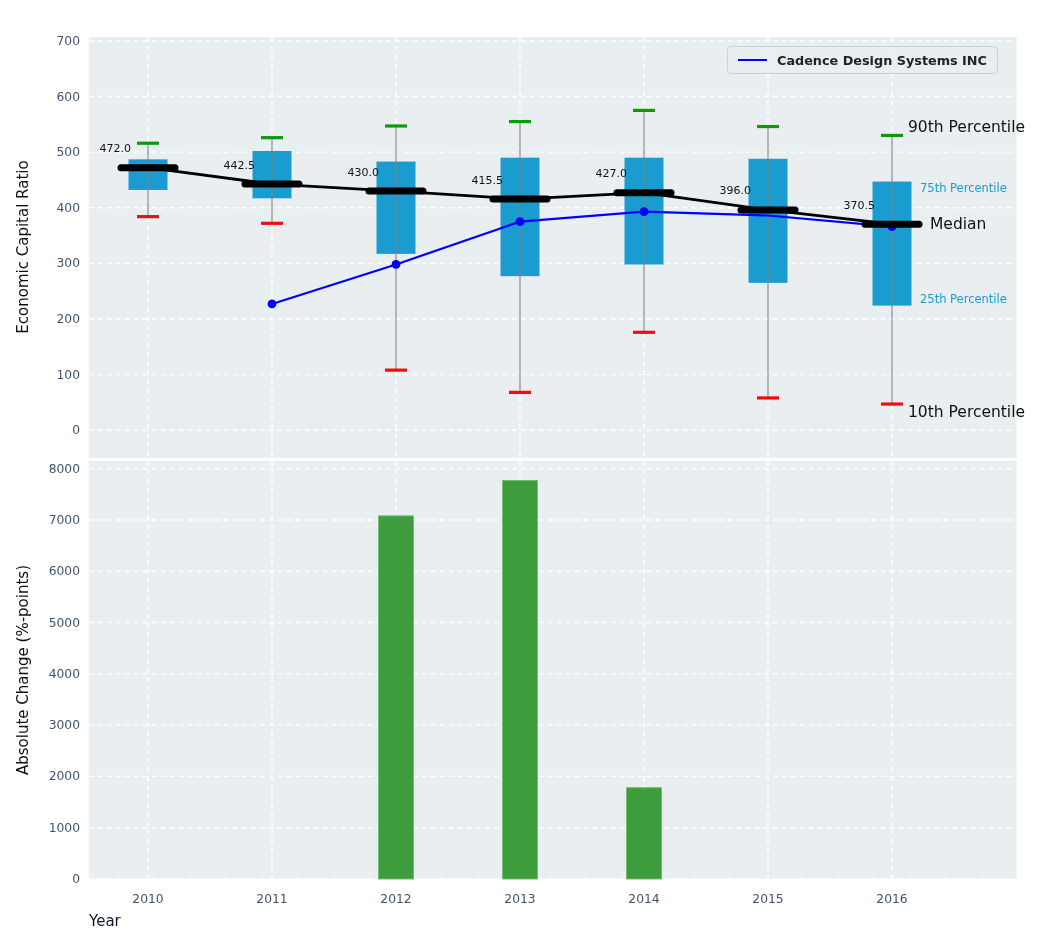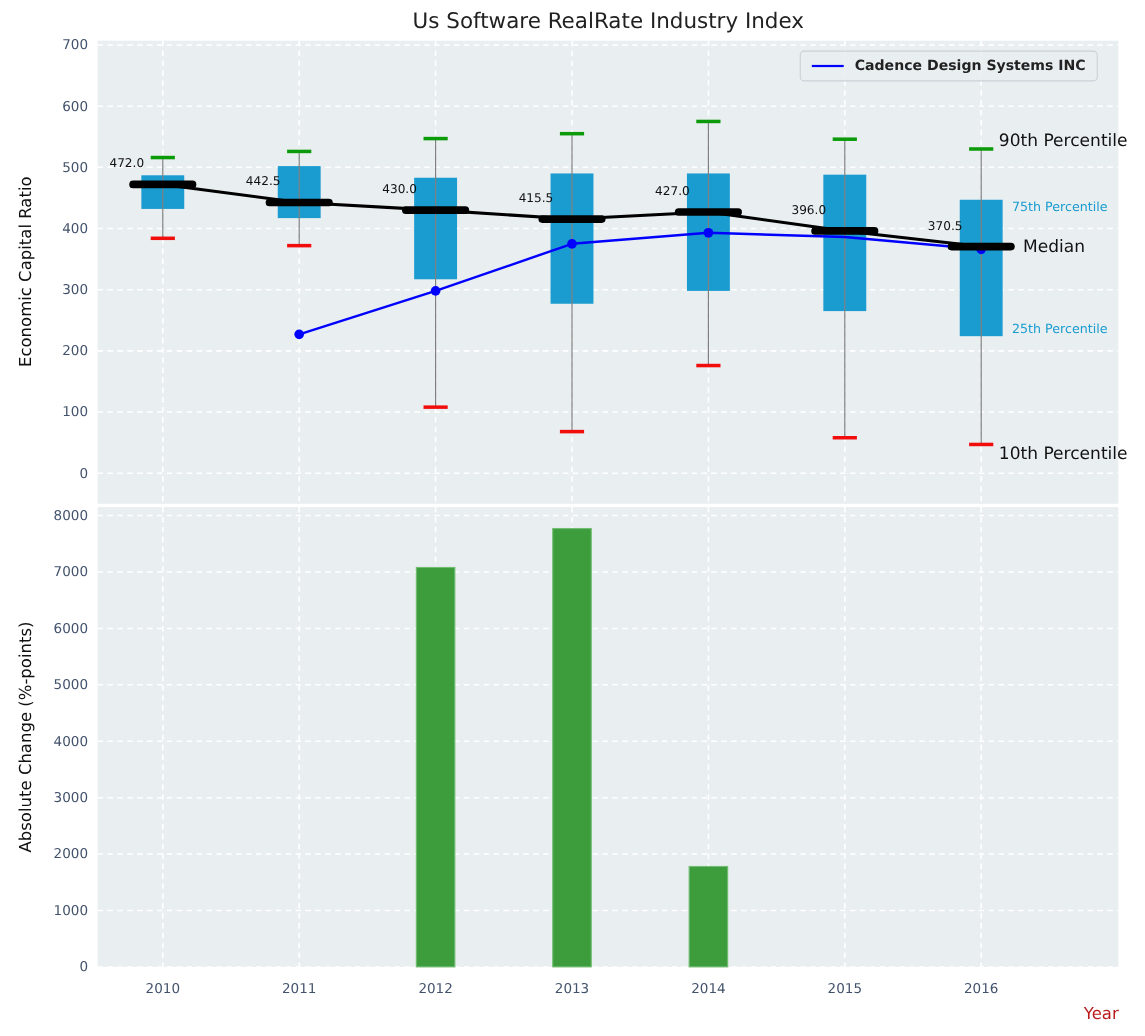--- a/index.html
+++ b/index.html
@@ -5,22 +5,22 @@
   html,body{margin:0;padding:0;background:#ffffff;}
   .fig{position:relative;width:1041px;height:942px;background:#ffffff;
        font-family:"DejaVu Sans","Liberation Sans",sans-serif;overflow:hidden;}
   .fig svg{position:absolute;left:0;top:0;}
   .title{position:absolute;left:89px;top:7px;width:928px;text-align:center;
          font-size:19.5px;color:#212121;}
   .ylab{position:absolute;transform:translate(-50%,-50%) rotate(-90deg);
         white-space:nowrap;font-size:15px;color:#101010;}
   .ylab-top{left:23px;top:247px;}
   .ylab-bot{left:23px;top:670px;}
-  .xlab{position:absolute;left:89px;top:912px;width:928px;text-align:right;
-        font-size:15px;color:#b91c1c;}
+  .xlab{position:absolute;left:89px;top:912px;width:928px;text-align:left;
+        font-size:15px;color:#0f172a;}
   .legend{position:absolute;left:727px;top:46px;height:28px;
           display:flex;align-items:center;gap:10px;padding:0 10px;
           box-sizing:border-box;background:rgba(233,238,240,0.85);
           border:1px solid #c9d1d7;border-radius:4px;}
   .legend-line{display:inline-block;width:29px;height:0;border-top:2.6px solid #0000ff;}
   .legend-text{font-size:12.8px;color:#222222;white-space:nowrap;font-weight:bold;}
 </style>
 </head>
 <body>
 
@@ -134,21 +134,20 @@
       <text x="80" y="519.9815950920246" text-anchor="end" dominant-baseline="central" font-size="12.3" fill="#42526b">7000</text>
       <text x="80" y="468.69325153374234" text-anchor="end" dominant-baseline="central" font-size="12.3" fill="#42526b">8000</text>
       <text x="148" y="899" text-anchor="middle" dominant-baseline="central" font-size="12.3" fill="#42526b">2010</text>
       <text x="272" y="899" text-anchor="middle" dominant-baseline="central" font-size="12.3" fill="#42526b">2011</text>
       <text x="396" y="899" text-anchor="middle" dominant-baseline="central" font-size="12.3" fill="#42526b">2012</text>
       <text x="520" y="899" text-anchor="middle" dominant-baseline="central" font-size="12.3" fill="#42526b">2013</text>
       <text x="644" y="899" text-anchor="middle" dominant-baseline="central" font-size="12.3" fill="#42526b">2014</text>
       <text x="768" y="899" text-anchor="middle" dominant-baseline="central" font-size="12.3" fill="#42526b">2015</text>
       <text x="892" y="899" text-anchor="middle" dominant-baseline="central" font-size="12.3" fill="#42526b">2016</text>
     </svg>
-  <div class="title">Us Software RealRate Industry Index</div>
   <div class="ylab ylab-top">Economic Capital Ratio</div>
   <div class="ylab ylab-bot">Absolute Change (%-points)</div>
   <div class="xlab">Year</div>
   <div class="legend">
     <span class="legend-line" id="legend-line" style="border-top-color: rgb(0, 0, 255);"></span>
     <span class="legend-text">Cadence Design Systems INC</span>
   </div>
 </div>
 
 </body></html>

